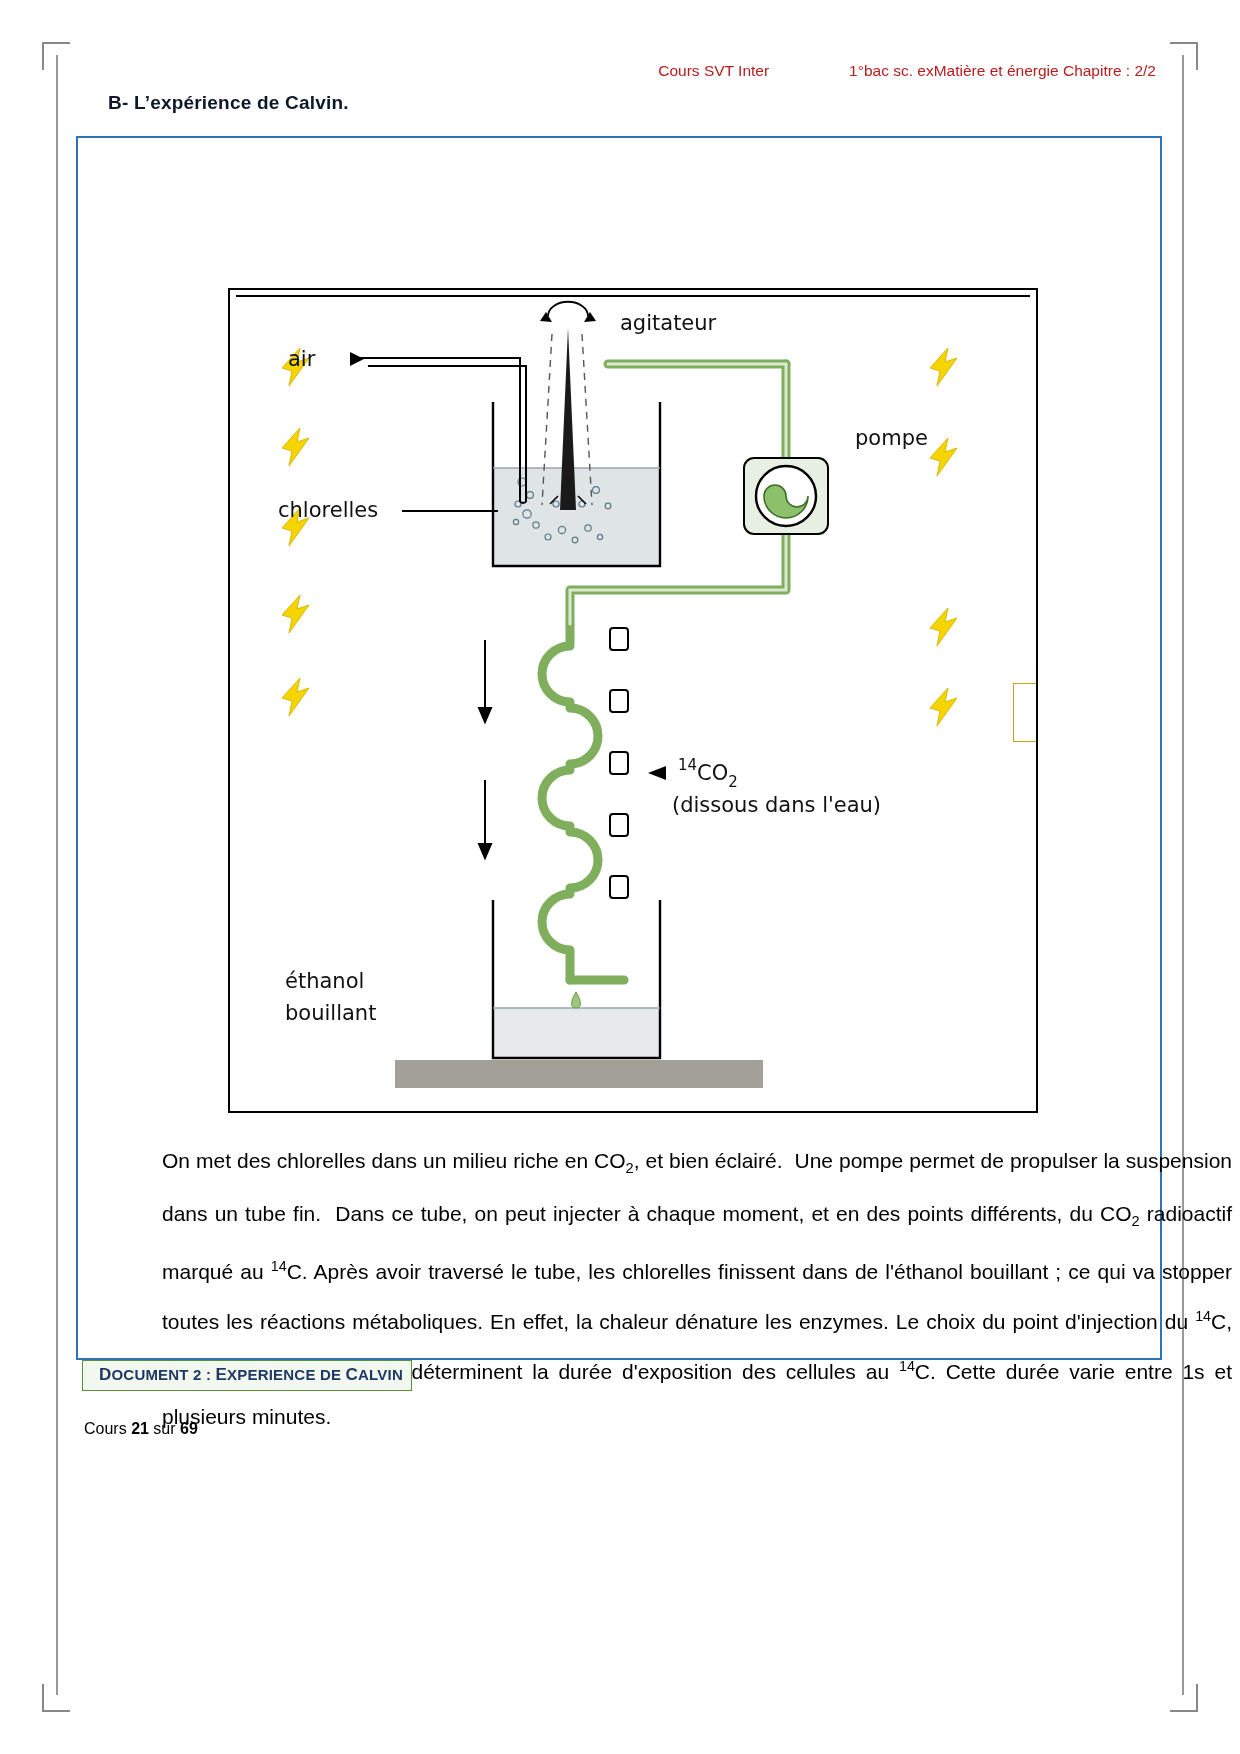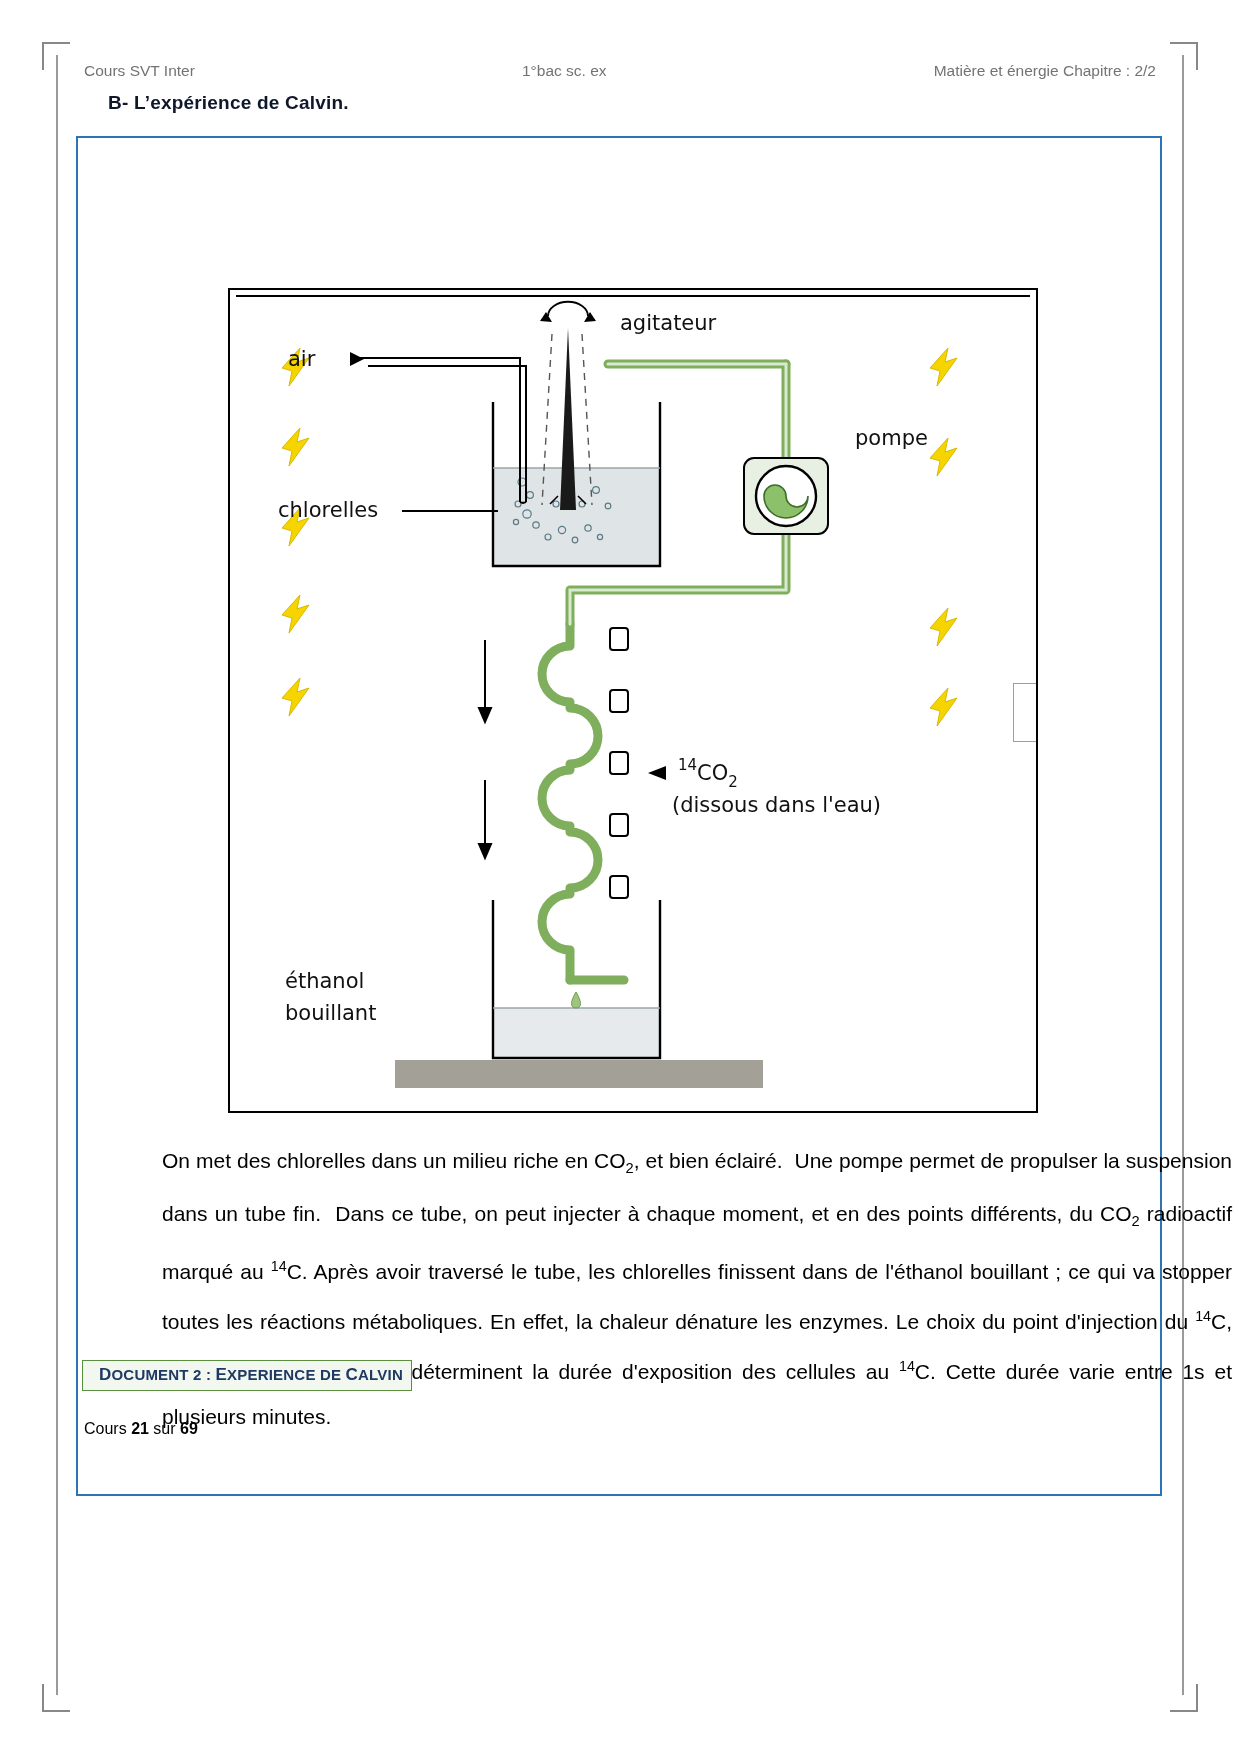--- a/index.html
+++ b/index.html
@@ -49,42 +49,42 @@
     height: 1640px;
     background: #9a9a9a;
   }
 
   .header {
     position: absolute;
     left: 84px;
     top: 62px;
     width: 1072px;
     display: flex;
-    justify-content: space-between;
+    justify-content: flex-end;
     font-size: 15.5px;
-    color: #737373;
-  }
-  .header .mid { }
+    color: #b91c1c;
+  }
+  .header .mid { margin-left: 80px; }
 
   .section-title {
     position: absolute;
     left: 108px;
     top: 92px;
     font-size: 19px;
     font-weight: bold;
     color: #0f172a;
     letter-spacing: 0.2px;
   }
 
   .doc-box {
     position: absolute;
     left: 76px;
     top: 136px;
     width: 1086px;
-    height: 1360px;
+    height: 1224px;
     border: 2px solid #2e74b5;
     box-sizing: border-box;
     background: #fff;
   }
 
   .figure {
     position: absolute;
     left: 150px;
     top: 150px;
     width: 810px;

